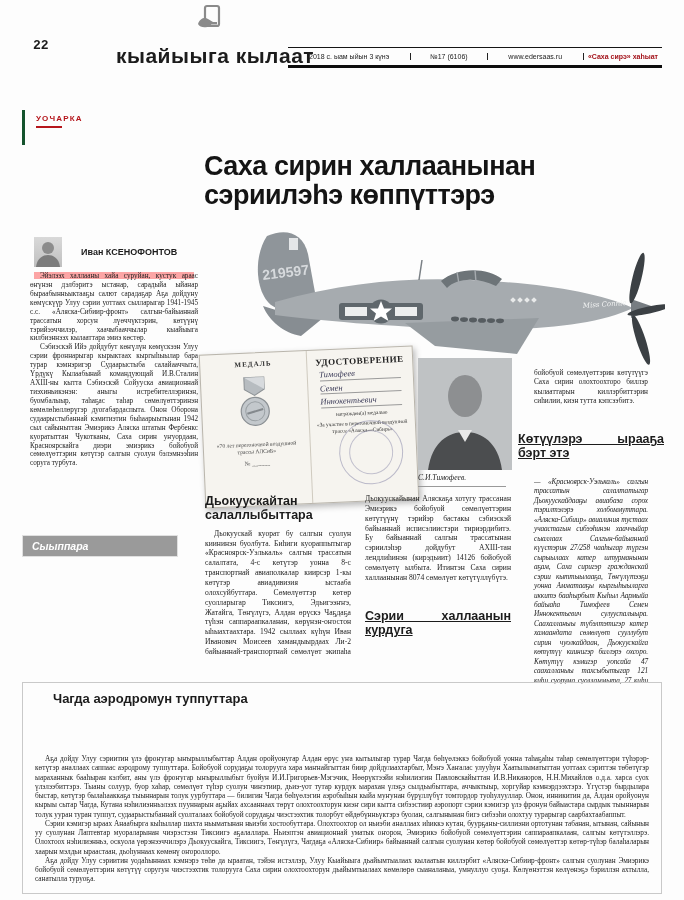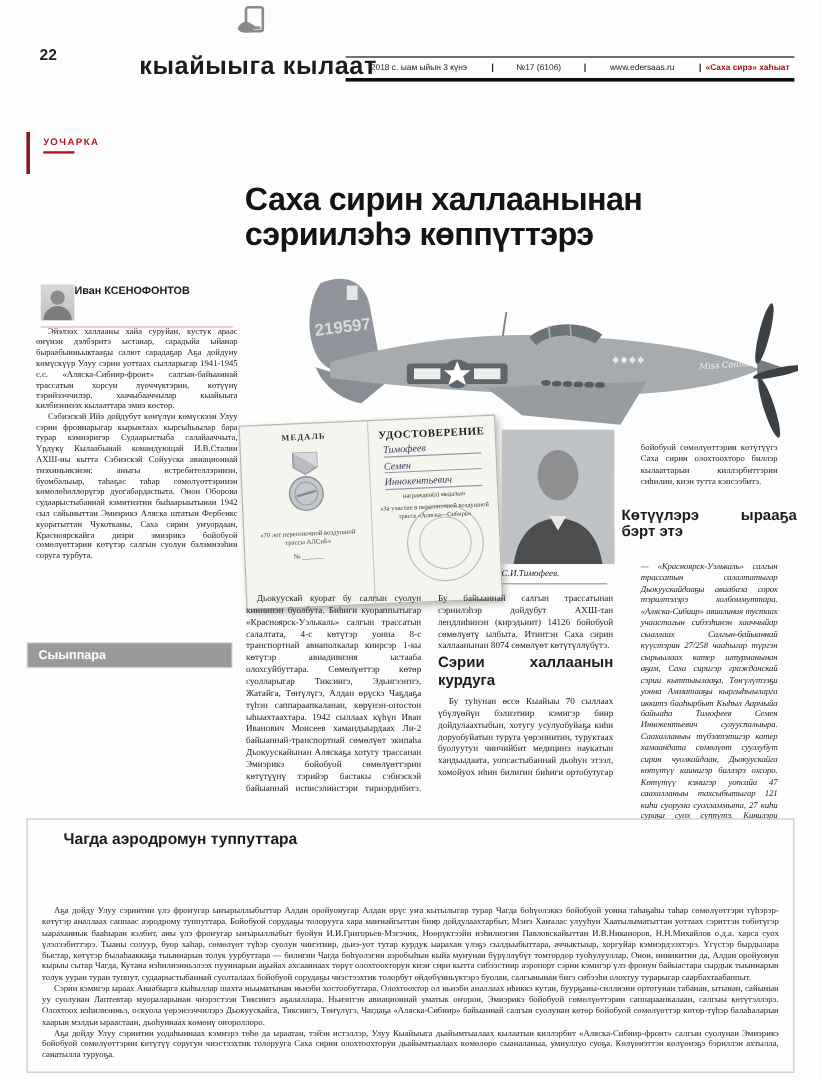--- a/index.html
+++ b/index.html
@@ -1,47 +1,47 @@
 <!DOCTYPE html>
 <html><head>
 <meta charset="utf-8">
 <style>
   html,body{margin:0;padding:0;background:#e8e8e8;}
   .page{position:relative;width:684px;height:900px;background:#fdfdfd;overflow:hidden;
         font-family:"Liberation Serif", serif;color:#1c1c1c;}
   
   .logo{position:absolute;left:196px;top:4px;}
-  .pagenum{position:absolute;left:33px;top:38px;font-family:Liberation Sans, sans-serif;
+  .pagenum{position:absolute;left:33px;top:38px;font-family:Liberation Mono, monospace;
            font-size:13px;font-weight:bold;}
   .secttitle{position:absolute;left:116px;top:44px;font-family:"Liberation Sans",sans-serif;
              font-size:21px;font-weight:800;letter-spacing:.5px;}
   .infostrip{position:absolute;left:288px;top:47px;width:374px;height:17px;display:flex;
              border-top:1px solid #151515;border-bottom:3px solid #0d0d0d;
              font-family:"Liberation Sans",sans-serif;font-size:7px;align-items:center;}
   .infostrip .cell{flex:1;text-align:center;padding:0 4px;white-space:nowrap;}
   .infostrip .cell + .cell{border-left:1px solid #222;}
   .cell.brand{color:#a3121a;font-weight:bold;}
   
-  .rubricblock{position:absolute;left:22px;top:110px;width:176px;border-left:3px solid #7f1d1d;
+  .rubricblock{position:absolute;left:22px;top:110px;width:176px;border-left:3px solid #14532d;
                padding:4px 0 8px 11px;box-sizing:border-box;}
   .rubriclabel{font-family:"Liberation Sans",sans-serif;font-size:8px;font-weight:bold;
                letter-spacing:1.2px;color:#b5161c;}
   .rubricrule{width:26px;height:2px;background:#b5161c;margin:3px 0 9px 0;}
   .leadtext{font-family:"Liberation Sans",sans-serif;font-size:9.3px;font-weight:bold;
             line-height:1.38;color:#333;}
-  .authorrow{position:absolute;left:34px;top:237px;width:160px;display:flex;align-items:flex-start;
-             gap:0;border-bottom:1px solid #fca5a5;padding-bottom:5px;}
+  .authorrow{position:absolute;left:34px;top:237px;width:160px;display:flex;align-items:center;
+             gap:19px;border-bottom:7px solid #fca5a5;padding-bottom:5px;}
   .avatar{width:28px;height:30px;background:linear-gradient(#d9d9d9,#bfbfbf);overflow:hidden;flex:none;}
   .authorname{font-family:"Liberation Sans",sans-serif;font-size:9px;font-weight:bold;}
   .introcol{position:absolute;left:30px;top:272px;width:168px;height:258px;overflow:hidden;
             font-size:7.2px;line-height:1.24;text-align:justify;}
   .introcol p{margin:0;text-indent:10px;}
   
-  .stats{position:absolute;left:22px;top:535px;width:172px;background:#f9a8d4;
-         border:1px solid #e0e0e0;box-sizing:border-box;}
+  .stats{position:absolute;left:22px;top:535px;width:156px;background:#f9a8d4;
+         border:1px solid #e0e0e0;box-sizing:border-box;font-style:italic;}
   .statshead{height:20px;line-height:20px;background:#9a9a9a;color:#fff;padding-left:9px;
              font-family:"Liberation Sans",sans-serif;font-size:10.5px;font-weight:bold;}
   .statsbody{padding:6px 9px 7px 9px;}
   .statval{font-family:"Liberation Sans",sans-serif;font-size:14px;font-weight:800;line-height:1.1;}
   .statlab{font-size:7.4px;line-height:1.2;margin-bottom:4px;color:#222;}
   
   .headline{position:absolute;left:204px;top:134px;width:462px;
             font-family:"Liberation Sans",sans-serif;font-size:27px;font-weight:800;
             line-height:1.07;letter-spacing:-.5px;color:#141414;}
   .plane{position:absolute;left:205px;top:222px;width:460px;height:170px;}
@@ -64,21 +64,21 @@
   .portrait{position:absolute;left:418px;top:358px;width:104px;}
   .portraitimg{width:94px;height:112px;background:linear-gradient(#cfcfcf,#b4b4b4);overflow:hidden;}
   .photocap{font-size:7.6px;font-style:italic;color:#222;margin-top:3px;}
   .capline{width:88px;height:1px;background:#999;margin-top:4px;}
   
   .midcols{position:absolute;left:205px;top:494px;width:306px;height:168px;overflow:hidden;
            column-count:2;column-gap:14px;font-size:7.6px;line-height:1.3;text-align:justify;}
   .midcols p{margin:0;text-indent:9px;}
   .subhead{font-family:"Liberation Sans",sans-serif;font-size:12.5px;font-weight:800;
            line-height:1.15;margin:0 0 6px 0;text-indent:0;}
-  .subhead.later{margin-top:2px;}
+  .subhead.later{margin-top:26px;text-decoration:underline;}
   .rightcol{position:absolute;left:518px;top:352px;width:146px;height:332px;overflow:hidden;
             font-size:7.3px;line-height:1.3;text-align:justify;}
   .rightcol p{margin:16px;}
   .rightcol .quote{font-style:italic;letter-spacing:-.1px;}
   
   .bottombox{position:absolute;left:22px;top:682px;width:640px;height:212px;box-sizing:border-box;
              border:1px solid #c9c9c9;padding:8px 12px;overflow:hidden;}
   .bottomhead{font-family:"Liberation Sans",sans-serif;font-size:13px;font-weight:800;
               margin:0 0 6px 18px;}
   .bphoto{float:left;width:162px;margin:2px 14px 2px 4px;}
@@ -218,20 +218,21 @@
         <ellipse cx="47" cy="38" rx="17" ry="21" fill="#8d8f91"></ellipse>
         <path d="M10,112 C14,84 30,74 47,74 C64,74 80,84 84,112 Z" fill="#4b4d4f"></path>
         <path d="M40,72 L47,84 L54,72 Z" fill="#e8e8e8"></path>
       </svg>
     </div>
     <div class="photocap">С.И.Тимофеев.</div>
     <div class="capline"></div>
   </div>
 
   <div class="midcols">
+    <h3 class="subhead">Дьокуускайтан салаллыбыттара</h3>
     <p>Дьокуускай куорат бу салгын суолун киининэн буолбута. Биһиги куораппытыгар «Красноярск-Уэлькаль» салгын трассатын салалтата, 4-с көтүтэр уонна 8-с транспортнай авиаполкалар киирсэр 1-кы көтүтэр авиадивизия ыстааба олохсуйбуттара. Сөмөлүөттэр көтөр суолларыгар Тиксиигэ, Эдьигээҥҥэ, Жатайга, Төҥүлүгэ, Алдан өрүскэ Чаҕдаҕа түһэн саппараапкаланан, көрүнэн-оҥостон ыһыахтаахтара. 1942 сыллаах күһүн Иван Иванович Моисеев хамандыырдаах Ли-2 байыаннай-транспортнай сөмөлүөт экипаһа Дьокуускайынан Аляскаҕа хотугу трассанан Эмиэрикэ бойобуой сөмөлүөттэрин көтүтүүнү тэрийэр бастакы сэбиэскэй байыаннай исписэлиистэри тириэрдибитэ. Бу байыаннай салгын трассатынан сэриилэһэр дойдубут АХШ-тан лендлиһинэн (кирэдьиит) 14126 бойобуой сөмөлүөтү ылбыта. Итинтэн Саха сирин халлаанынан 8074 сөмөлүөт көтүтүллүбүтэ.</p>
     <h3 class="subhead later">Сэрии халлаанын курдуга</h3>
     <p>Бу туһунан өссө Кыайыы 70 сыллаах үбүлүөйүн бэлиэтиир кэмигэр биир дойдулаахтыбын, хотугу усулуобуйаҕа киһи доруобуйатын туруга үөрэниитин, туруктаах буолуутун чинчийбит медицинэ наукатын хандьыдаата, уопсастыбаннай дьоһун этээл, хомойуох иһин билигин биһиги ортобутугар суох Дмитрий Семенович Тимофеевтыын элбэҕи сэһэргэспиппит. Кини Эмиэрикэ</p>
   </div>
 
   <div class="rightcol">
     <p>бойобуой сөмөлүөттэрин көтүтүүгэ Саха сирин олохтоохторо биллэр кылааттарын киллэрбиттэрин сиһилии, киэн тутта кэпсээбитэ.</p>
     <h3 class="subhead later">Көтүүлэрэ ырааҕа бэрт этэ</h3>
     <p class="quote">— «Красноярск-Уэлькаль» салгын трассатын салалтатыгар Дьокуускайдааҕы авиабаза сорох тэрилтэлэрэ холбоммуттара. «Аляска-Сибиир» авиалиния тустаах учаастагын сибээһинэн хааччыйар сыаллаах Салгын-байыаннай күүстэрин 27/258 чааһыгар түргэн сырыылаах катер штурманынан аҕам, Саха сиригэр гражданскай сэрии кыттыылааҕа, Төҥүлүтээҕи уонна Амматааҕы кыргыһыыларга иккитэ бааһырбыт Кыһыл Аармыйа байыаһа Тимофеев Семен Иннокентьевич сулууспалыыра. Саахалланыы түбэлтэтигэр катер хамаандата сөмөлүөт сууллубут сирин чуолкайдаан, Дьокуускайга көтүтүү киинигэр биллэрэ охсоро. Көтүтүү кэмигэр уопсайа 47 саахалланыы тахсыбытыгар 121 киһи суорума суолламмыта, 27 киһи сураҕа суох сүппүтэ. Кинилэри анаан-минээн көрдөөһүн түмүгэр 20 киһи кырамтата булуллубута. Өрөспүүбүлүкэбит сиригэр-уотугар көтүтүү 40 чилиэнэ-авиатор көмүс уҥуоҕа туттуллубута. Саахалланыы биричиинэтинэн Уһук Хоту сирэ кыттыгастаах быйаҥ-майгы усулуобуйатыгар аһара өр, ыраах көтүү дьайыыта буолар.</p>
   </div>

